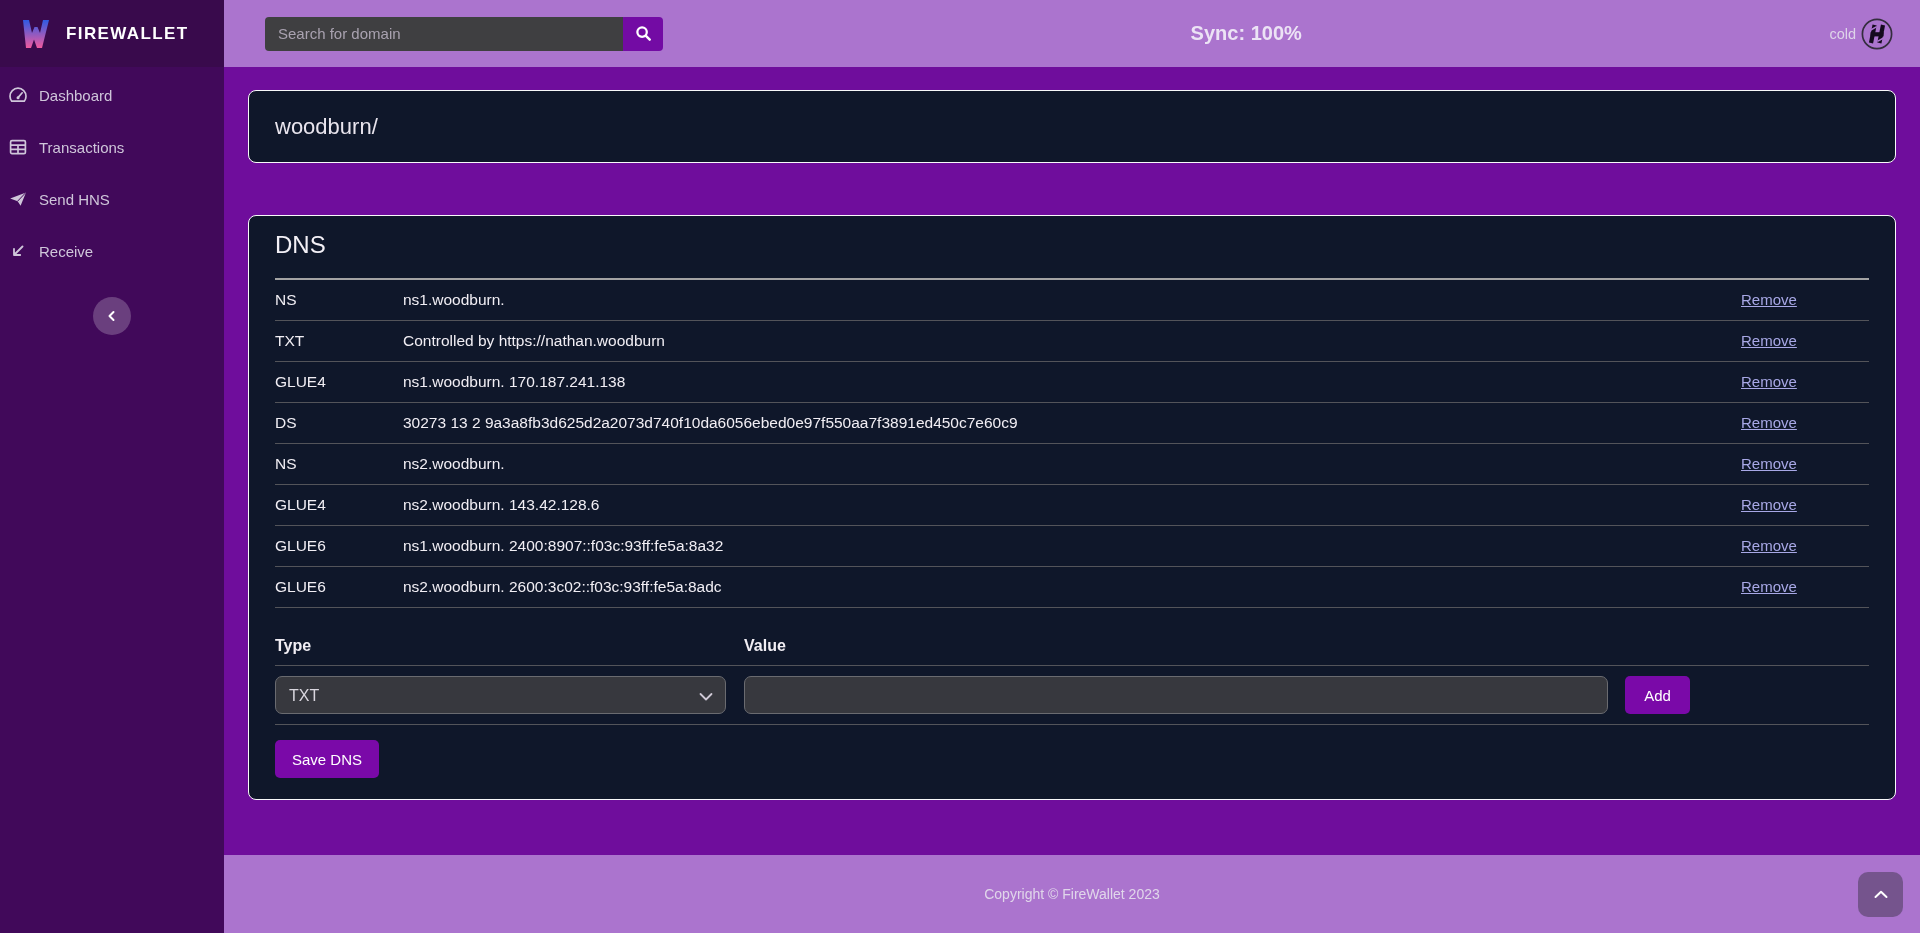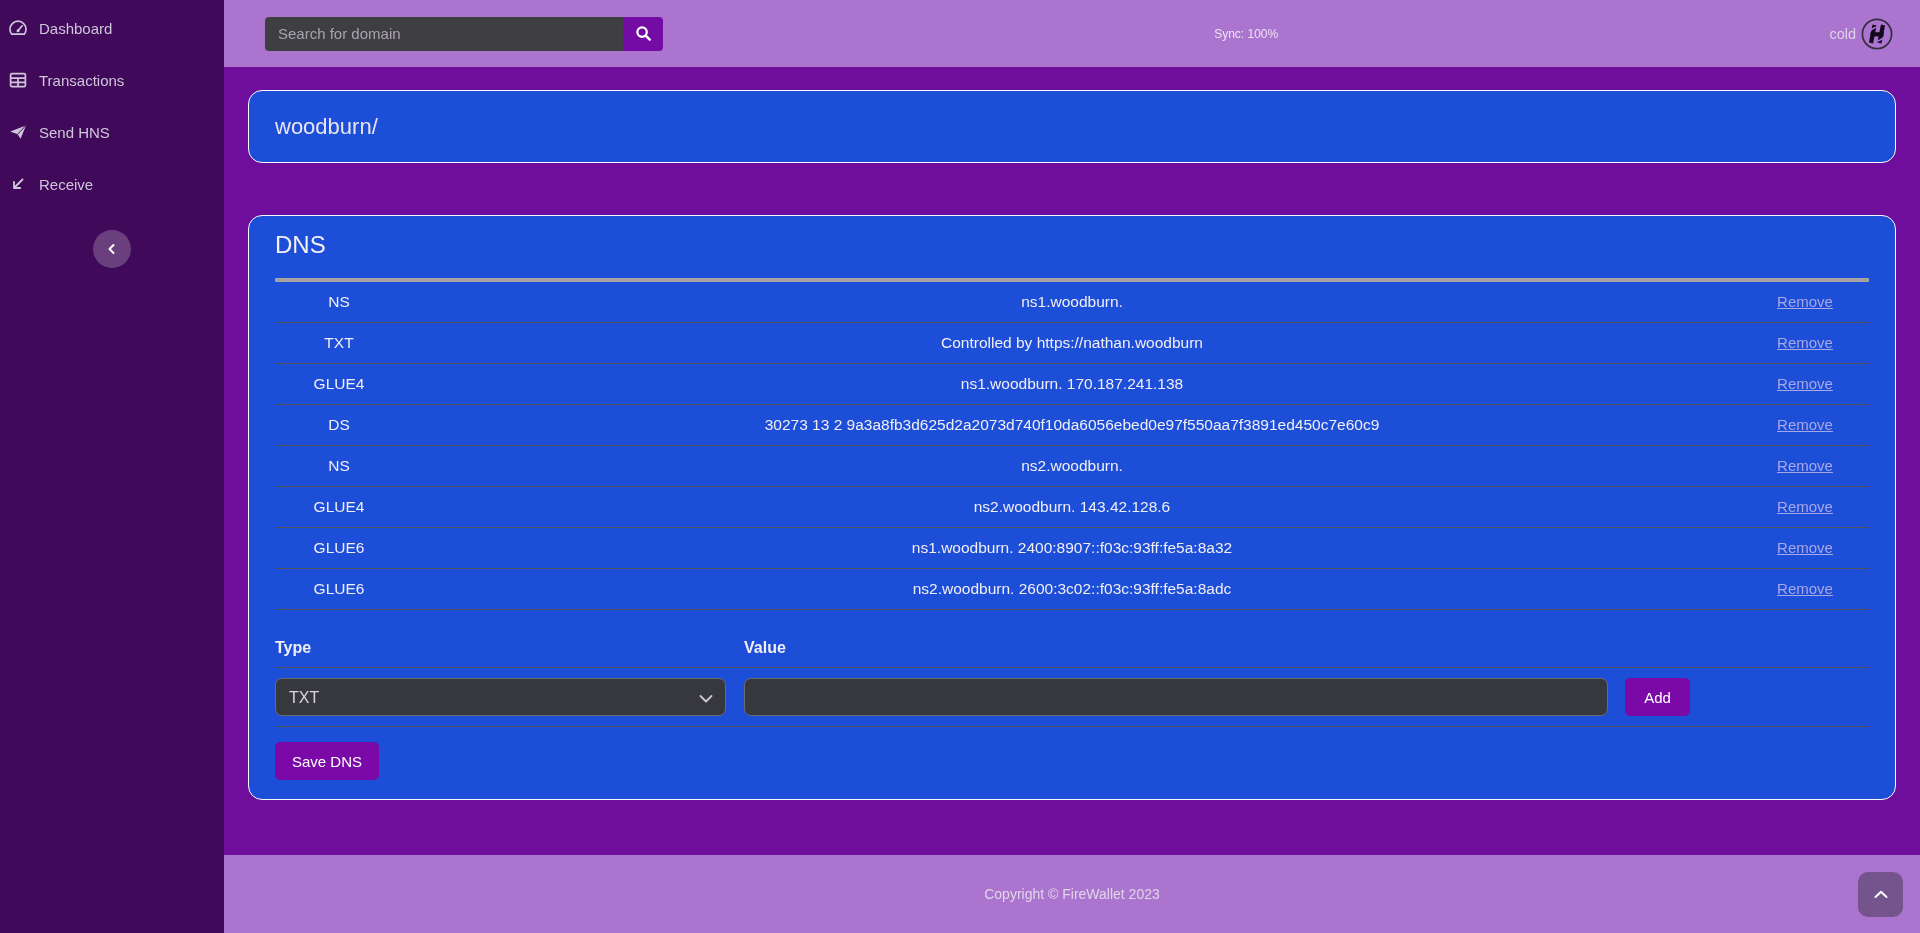--- a/index.html
+++ b/index.html
@@ -49,38 +49,38 @@
     width: 358px; height: 34px; background: #3f3f41; border: none;
     border-radius: 4px 0 0 4px; padding: 0 13px; color: #ffffff; font-size: 15px;
     outline: none; font-family: "Liberation Sans", sans-serif;
   }
   .search-input::placeholder { color: #a9a2b0; }
   .search-btn {
     width: 40px; height: 34px; background: #730ba4; border: none;
     border-radius: 0 4px 4px 0; display: flex; align-items: center; justify-content: center;
     cursor: pointer;
   }
-  .sync { margin: 0 auto; color: #ece3f5; font-size: 12px; }
+  .sync { margin: 0 auto; color: #ece3f5; font-size: 20px; font-weight: bold; }
   .wallet { display: flex; align-items: center; gap: 4px; }
   .wallet-label { color: #ded4e9; font-size: 14.5px; }
 
   .content { flex: 1; padding: 23px 24px 0; }
 
   .card {
-    background: #1d4ed8; border: 1px solid #f8f9fa; border-radius: 14px;
+    background: #0f172a; border: 1px solid #f8f9fa; border-radius: 8px;
     color: #f1eef4;
   }
   .domain-card {
     height: 73px; display: flex; align-items: center;
     padding: 0 26px; font-size: 22px; margin-bottom: 52px; color: #e9e5ee;
   }
   .dns-card { height: 585px; padding: 15px 26px 20px; }
   .dns-title { font-size: 24px; font-weight: 500; margin: 0 0 19px; color: #f3f0f6; }
 
-  .records { border-top: 4px solid #a3a3a3; text-align: center; }
+  .records { border-top: 2px solid #a3a3a3; }
   .record-row {
     display: flex; align-items: center; height: 41px;
     border-bottom: 1px solid #53545a; font-size: 15.5px;
   }
   .cell-type { flex: 0 0 128px; }
   .cell-value { flex: 1; }
   .cell-action { flex: 0 0 128px; }
   .remove-link { color: #a8a8e6; text-decoration: underline; font-size: 15px; cursor: pointer; }
 
   .add-table { margin-top: 18px; }
@@ -126,20 +126,34 @@
     border-radius: 10px; background: rgba(52,46,62,0.45); border: none;
     display: flex; align-items: center; justify-content: center; cursor: pointer;
   }
 </style>
 </head>
 <body>
 
 <div class="app">
 
   <aside class="sidebar">
+    <div class="brand">
+      <span style="display:inline-flex;">
+        <svg width="36" height="36" viewBox="0 0 36 36">
+          <defs>
+            <linearGradient id="lg" x1="0" y1="0" x2="0" y2="1">
+              <stop offset="0" stop-color="#2e5be4"></stop>
+              <stop offset="1" stop-color="#f0599e"></stop>
+            </linearGradient>
+          </defs>
+          <path d="M5 4 h6 l3 13 2.5-6 h3 l2.5 6 3-13 h6 L24 32 h-5 l-3-8.5 L13 32 H8 Z" fill="url(#lg)"></path>
+        </svg>
+      </span>
+      <span class="brand-name">FIREWALLET</span>
+    </div>
 
     <nav class="nav">
       <div class="nav-item">
         <span class="icn">
           <svg viewBox="0 0 20 20" width="20" height="20">
             <path d="M10 3.2a8 8 0 0 0-8 8c0 1.9.65 3.6 1.75 5h12.5A7.97 7.97 0 0 0 18 11.2a8 8 0 0 0-8-8z" fill="none" stroke="#cfc6da" stroke-width="1.7"></path>
             <path d="M10 12.6l4.2-4.8" stroke="#cfc6da" stroke-width="1.7" stroke-linecap="round"></path>
             <circle cx="10" cy="12.8" r="1.5" fill="#cfc6da"></circle>
           </svg>
         </span>

